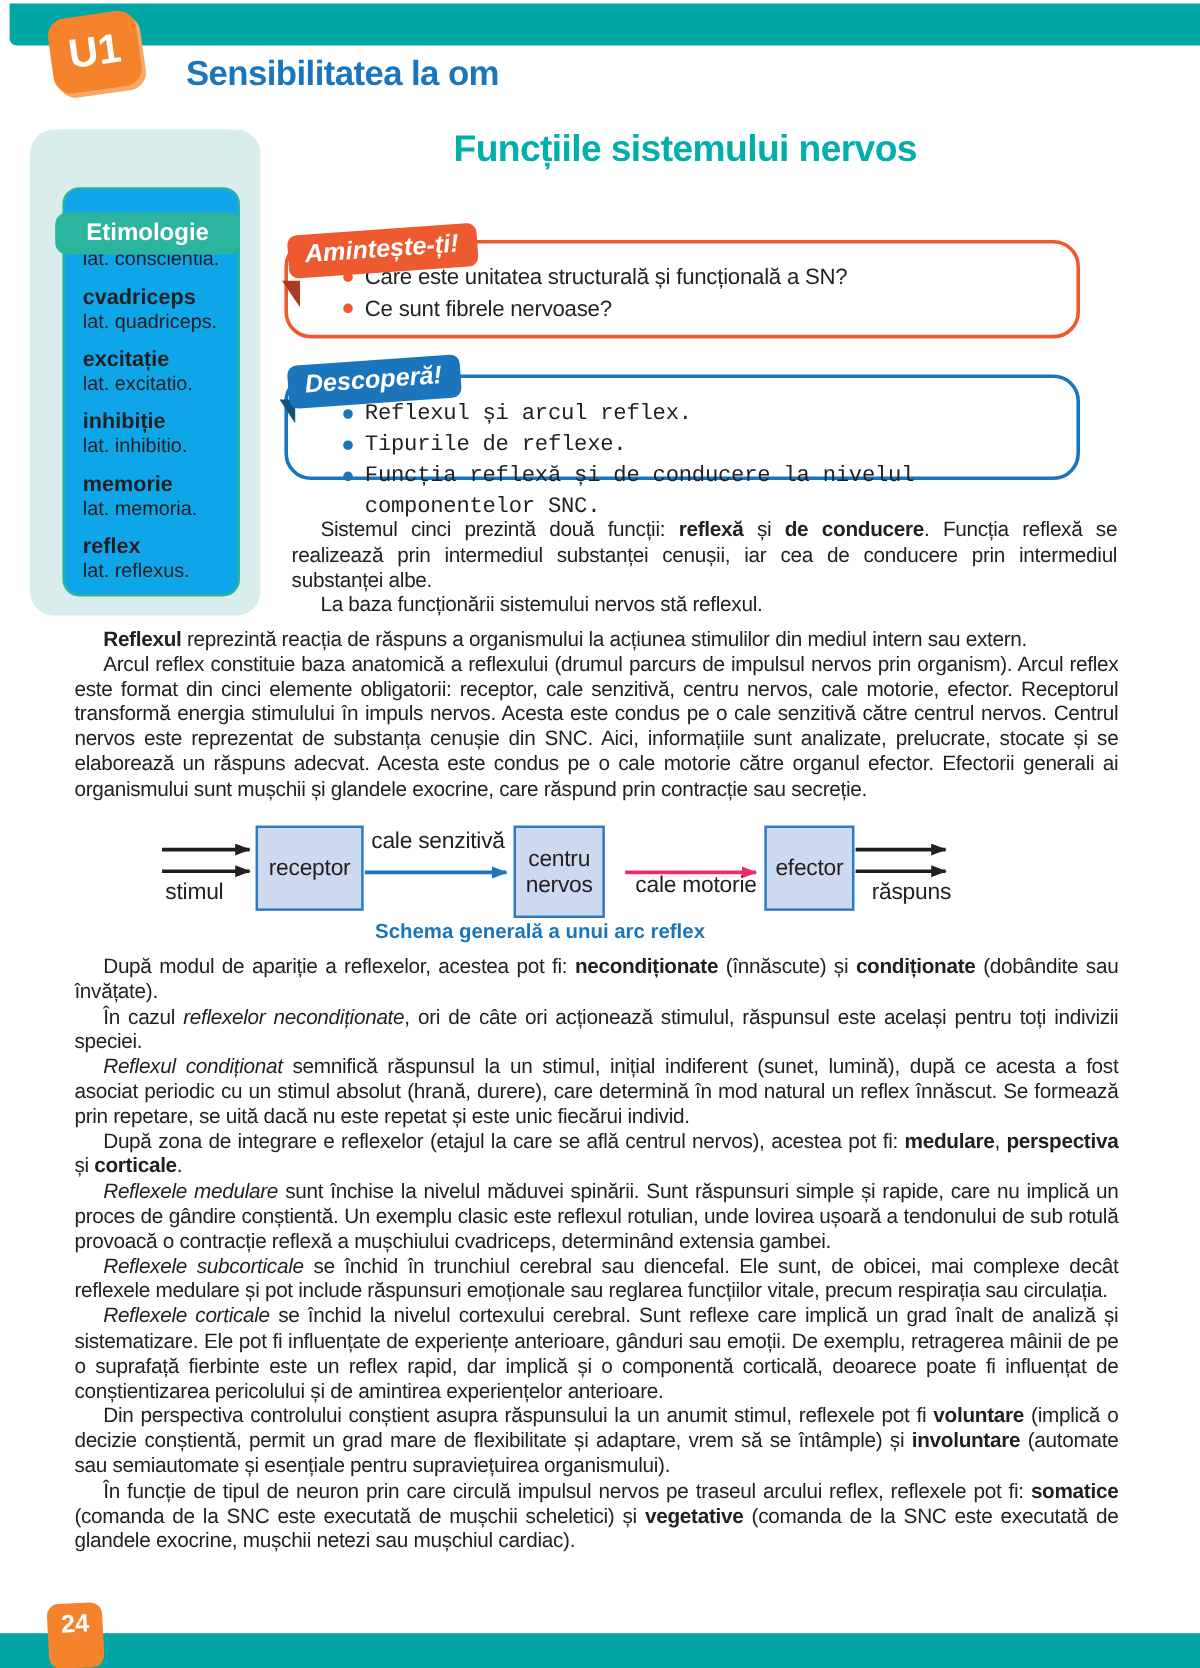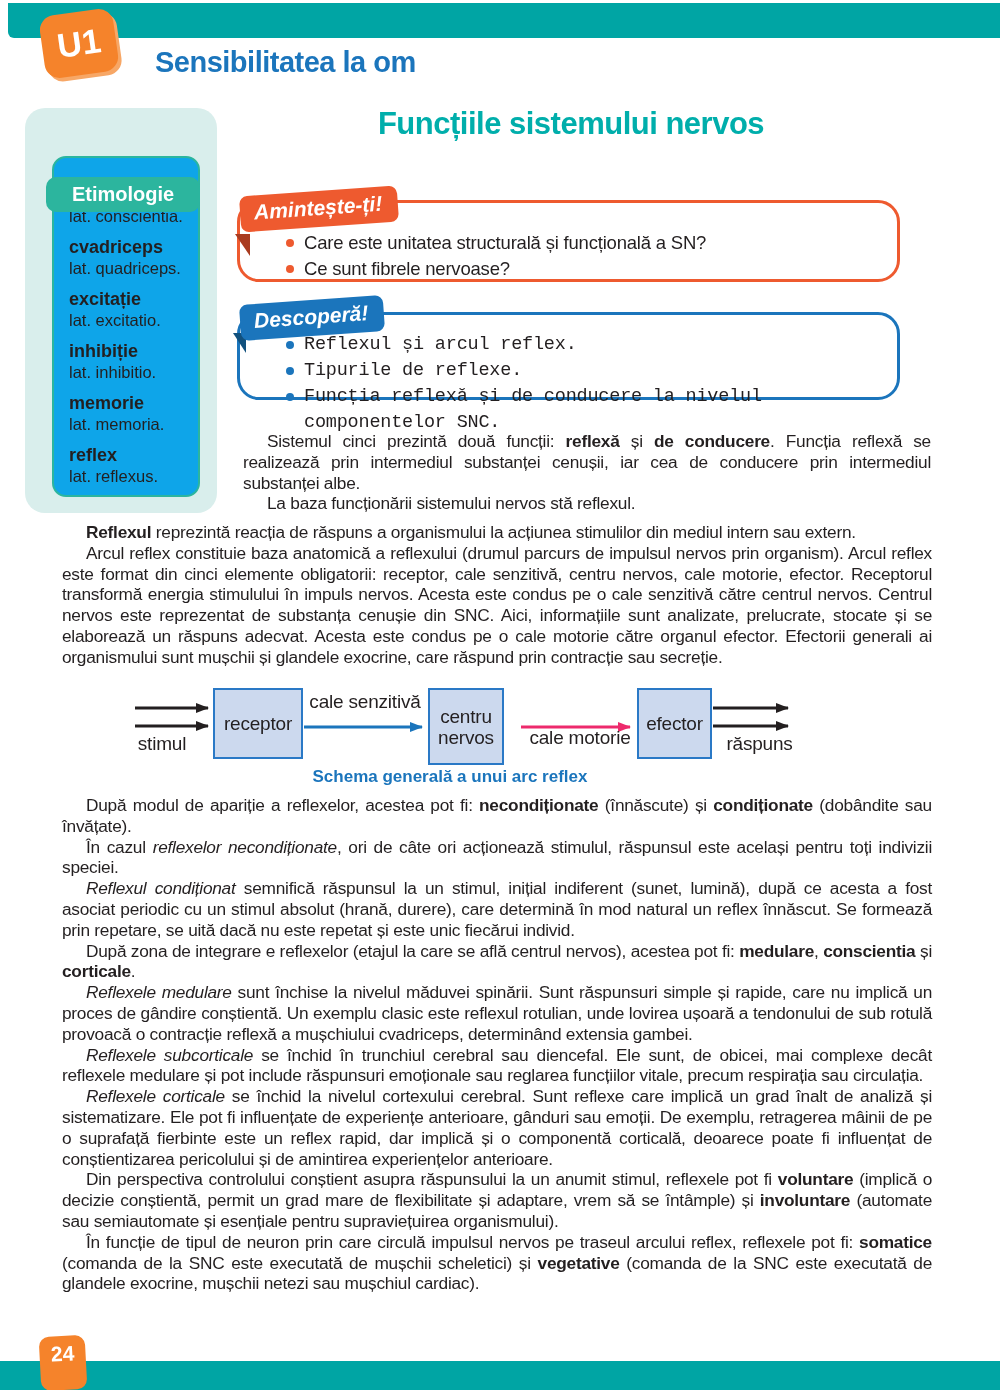--- a/index.html
+++ b/index.html
@@ -39,21 +39,21 @@
   .callout.remember{top:200px;height:82px;border:3px solid var(--redorange);}
   .callout.discover{top:312px;height:88px;border:3px solid var(--blue);font-family:Liberation Mono, monospace;}
   .banner{position:absolute;z-index:4;transform:rotate(-4deg);border-radius:8px;color:#fff;
       font-weight:700;font-style:italic;font-size:21px;padding:5px 16px 7px 14px;}
   .banner.remember{left:240px;top:191px;background:var(--redorange);}
   .banner.discover{left:240px;top:300px;background:var(--blue);}
   .fold{position:absolute;width:0;height:0;border-top:22px solid var(--fold-orange);border-left:15px solid transparent;z-index:3;}
   .fold.remember{left:235px;top:234px;}
   .fold.discover{left:233px;top:333px;border-top-color:var(--fold-blue);border-top-width:20px;border-left-width:13px;}
   .callout ul{list-style:none;padding:0;margin:0;}
-  .callout.remember ul{padding:15px 20px 0 46px;margin-top:12px;}
+  .callout.remember ul{padding:15px 20px 0 46px;}
   .callout.discover ul{padding:17px 20px 0 46px;}
   .callout li{position:relative;font-size:18.5px;line-height:26px;padding-left:18px;letter-spacing:-0.2px;}
   .callout li::before{content:"";position:absolute;left:0;top:9px;width:8px;height:8px;border-radius:50%;}
   .callout.remember li::before{background:var(--redorange);}
   .callout.discover li::before{background:var(--blue);}
 
   
   .textcol p{font-size:17.3px;line-height:20.8px;letter-spacing:-0.25px;text-align:justify;text-indent:24px;margin:0;}
   .textcol .b{font-weight:700;}
   .textcol .i{font-style:italic;}
@@ -176,21 +176,21 @@
   <div class="dg-label lbl-stimul">stimul</div>
   <div class="dg-label lbl-senzitiva">cale senzitivă</div>
   <div class="dg-label lbl-motorie">cale motorie</div>
   <div class="dg-label lbl-raspuns">răspuns</div>
   <div class="dg-caption">Schema generală a unui arc reflex</div>
 
   <div class="textcol body2">
       <p><span>După modul de apariție a reflexelor, acestea pot fi: </span><span class="b">necondiționate</span><span> (înnăscute) și </span><span class="b">condiționate</span><span> (dobândite sau învățate).</span></p>
       <p><span>În cazul </span><span class="i">reflexelor necondiționate</span><span>, ori de câte ori acționează stimulul, răspunsul este același pentru toți indivizii speciei.</span></p>
       <p><span class="i">Reflexul condiționat</span><span> semnifică răspunsul la un stimul, inițial indiferent (sunet, lumină), după ce acesta a fost asociat periodic cu un stimul absolut (hrană, durere), care determină în mod natural un reflex înnăscut. Se formează prin repetare, se uită dacă nu este repetat și este unic fiecărui individ.</span></p>
-      <p><span>După zona de integrare e reflexelor (etajul la care se află centrul nervos), acestea pot fi: </span><span class="b">medulare</span><span>, </span><span class="b">conscientia</span><span> și </span><span class="b">corticale</span><span>.</span></p>
+      <p><span>După zona de integrare e reflexelor (etajul la care se află centrul nervos), acestea pot fi: </span><span class="b">medulare</span><span>, </span><span class="b">perspectiva</span><span> și </span><span class="b">corticale</span><span>.</span></p>
       <p><span class="i">Reflexele medulare</span><span> sunt închise la nivelul măduvei spinării. Sunt răspunsuri simple și rapide, care nu implică un proces de gândire conștientă. Un exemplu clasic este reflexul rotulian, unde lovirea ușoară a tendonului de sub rotulă provoacă o contracție reflexă a mușchiului cvadriceps, determinând extensia gambei.</span></p>
       <p><span class="i">Reflexele subcorticale</span><span> se închid în trunchiul cerebral sau diencefal. Ele sunt, de obicei, mai complexe decât reflexele medulare și pot include răspunsuri emoționale sau reglarea funcțiilor vitale, precum respirația sau circulația.</span></p>
       <p><span class="i">Reflexele corticale</span><span> se închid la nivelul cortexului cerebral. Sunt reflexe care implică un grad înalt de analiză și sistematizare. Ele pot fi influențate de experiențe anterioare, gânduri sau emoții. De exemplu, retragerea mâinii de pe o suprafață fierbinte este un reflex rapid, dar implică și o componentă corticală, deoarece poate fi influențat de conștientizarea pericolului și de amintirea experiențelor anterioare.</span></p>
       <p><span>Din perspectiva controlului conștient asupra răspunsului la un anumit stimul, reflexele pot fi </span><span class="b">voluntare</span><span> (implică o decizie conștientă, permit un grad mare de flexibilitate și adaptare, vrem să se întâmple) și </span><span class="b">involuntare</span><span> (automate sau semiautomate și esențiale pentru supraviețuirea organismului).</span></p>
       <p><span>În funcție de tipul de neuron prin care circulă impulsul nervos pe traseul arcului reflex, reflexele pot fi: </span><span class="b">somatice</span><span> (comanda de la SNC este executată de mușchii scheletici) și </span><span class="b">vegetative</span><span> (comanda de la SNC este executată de glandele exocrine, mușchii netezi sau mușchiul cardiac).</span></p>
     </div>
 
   <div class="botbar"></div>
   <div class="pagenum">24</div>
 

